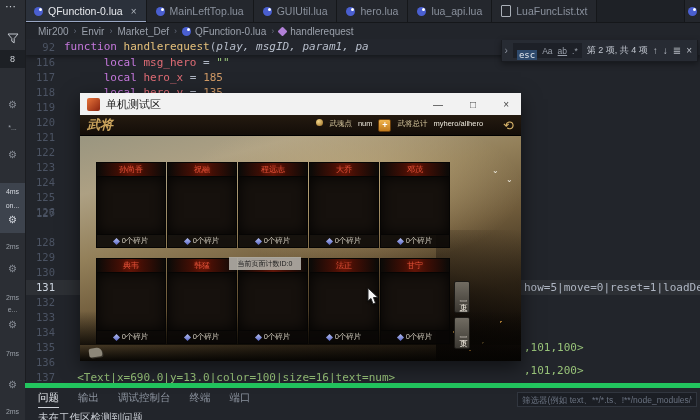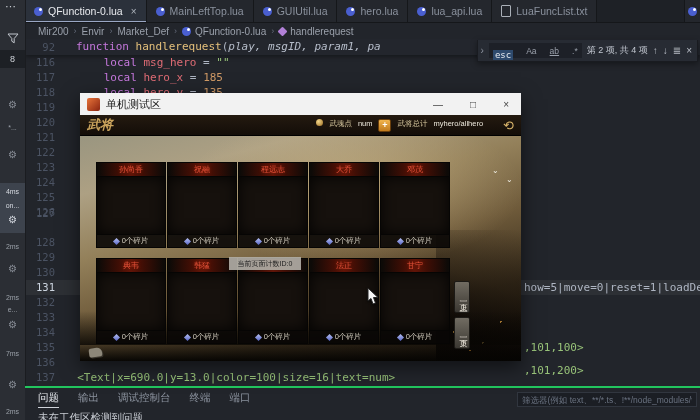--- a/index.html
+++ b/index.html
@@ -29,35 +29,35 @@
   
   .breadcrumbs{position:absolute;left:25px;top:23px;right:0;height:16px;display:flex;align-items:center;gap:5px;padding-left:13px;color:#9aa0ab;font-size:10px;}
   .bc-sep{color:#646b7a;font-size:9px;}
   .bc-item{display:flex;align-items:center;gap:4px;}
   .icon-method{width:7px;height:7px;background:#b180d7;transform:rotate(45deg);border-radius:1px;flex:0 0 auto;}
 
   
   .editor{position:absolute;left:25px;top:39px;right:0;bottom:32px;background:#22252b;overflow:hidden;}
   .sticky{position:absolute;left:0;top:0;right:0;height:16px;background:#23262d;box-shadow:0 2px 4px rgba(0,0,0,.35);}
   .sticky .linenum{top:1px;}
-  .sticky-code{position:absolute;left:39px;top:1px;font-family:"DejaVu Sans Mono",monospace;font-size:11px;white-space:pre;margin-left:12px;}
+  .sticky-code{position:absolute;left:39px;top:1px;font-family:"DejaVu Sans Mono",monospace;font-size:11px;white-space:pre;}
   .linenum{position:absolute;left:2px;width:28px;text-align:right;color:#4b5363;font-size:10.5px;line-height:15px;font-family:"DejaVu Sans Mono",monospace;}
   .linenum.current{color:#cdd5e0;}
   .codeline{position:absolute;font-family:"DejaVu Sans Mono",monospace;font-size:11px;line-height:15px;white-space:pre;}
   .tok-kw{color:#c678dd;} .tok-fn{color:#e5c07b;} .tok-pl{color:#aeb5c2;}
   .tok-str{color:#98c379;} .tok-num{color:#d19a66;} .tok-var{color:#e06c75;}
   .tok-param{color:#b6bdca;font-style:italic;}
   .current-line-bg{position:absolute;left:0;right:0;height:15px;background:rgba(255,255,255,.05);}
 
   
   .findwidget{position:absolute;top:40px;right:2px;height:21px;background:#272b33;border:1px solid #191b20;border-top:none;display:flex;align-items:center;gap:5px;padding:0 5px 0 3px;z-index:3;box-shadow:0 2px 6px rgba(0,0,0,.4);}
   .fw-chevron{color:#8a919d;font-size:10px;}
   .fw-input{display:flex;align-items:center;background:#1d2027;height:15px;padding:0 4px;gap:5px;}
   .fw-query{background:#2e4a6d;color:#e6eaf0;font-size:9px;padding:0 2px;font-family:"DejaVu Sans Mono",monospace;margin-top:8px;}
-  .fw-toggle{color:#9aa0ab;font-size:8.5px;margin-left:8px;}
+  .fw-toggle{color:#9aa0ab;font-size:8.5px;}
   .fw-count{color:#c3c8d1;font-size:9px;white-space:nowrap;}
   .fw-btn{color:#b8bdc6;font-size:10px;}
 
   
   .gamewin{position:absolute;left:80px;top:93px;width:441px;height:268px;z-index:5;box-shadow:0 6px 18px rgba(0,0,0,.55);}
   .gw-titlebar{height:22px;background:#f2f2f2;display:flex;align-items:center;padding:0 7px;gap:6px;}
   .gw-ticon{width:13px;height:13px;border-radius:2px;background:linear-gradient(135deg,#e8743a,#8a2410);flex:0 0 auto;}
   .gw-title{color:#1a1a1a;font-size:11px;}
   .gw-controls{margin-left:auto;display:flex;gap:27px;color:#444;font-size:10px;align-items:center;padding-right:5px;}
   .gw-content{position:relative;height:246px;overflow:hidden;background:
@@ -91,21 +91,21 @@
   .gw-pager{position:absolute;left:374px;top:166px;display:flex;flex-direction:column;gap:4px;z-index:3;}
   .pager-btn{width:14px;height:30px;background:linear-gradient(#716c62,#3b3832);border:1px solid #1c1a16;border-radius:2px;color:#e2ddd2;font-size:8px;writing-mode:vertical-rl;text-orientation:upright;display:flex;align-items:center;justify-content:center;}
   .gw-tooltip{position:absolute;left:149px;top:142px;width:72px;height:13px;background:rgba(176,173,165,.92);color:#222;font-size:7px;display:flex;align-items:center;justify-content:center;z-index:4;white-space:nowrap;overflow:hidden;}
   .gw-bottom{position:absolute;left:0;right:0;bottom:0;height:16px;background:linear-gradient(rgba(10,8,5,.3),rgba(5,4,2,.96));z-index:2;}
   .gw-hand{position:absolute;left:9px;bottom:4px;width:13px;height:9px;background:#8d8779;border-radius:2px 5px 2px 2px;box-shadow:1px 1px 0 #3a362e;transform:rotate(-8deg);}
 
   
   .cursor{position:absolute;left:367px;top:287px;z-index:9;filter:drop-shadow(0 1px 1px rgba(0,0,0,.6));}
 
   
-  .panel{position:absolute;left:25px;right:0;bottom:0;height:32px;background:#22252b;border-top:2px solid #22c55e;z-index:2;}
+  .panel{position:absolute;left:25px;right:0;bottom:0;height:32px;background:#22252b;border-top:5px solid #22c55e;z-index:2;}
   .panel-tabs{display:flex;gap:19px;padding:3px 0 0 13px;font-size:10.5px;color:#8a919d;align-items:flex-start;}
   .panel-tab{padding-bottom:2px;}
   .panel-tab.active{color:#e6e9ee;border-bottom:1px solid #cfd3da;}
   .panel-msg{padding:3px 0 0 13px;font-size:10.5px;color:#c9cdd4;}
   .panel-filter{position:absolute;right:3px;top:4px;width:170px;height:13px;background:#1b1e24;border:1px solid #31363f;color:#6a7280;font-size:8.5px;padding:0 4px;font-family:"Liberation Sans",sans-serif;outline:none;}
   .panel-filter::placeholder{color:#6a7280;}
 </style>
 </head>
 <body>
 

